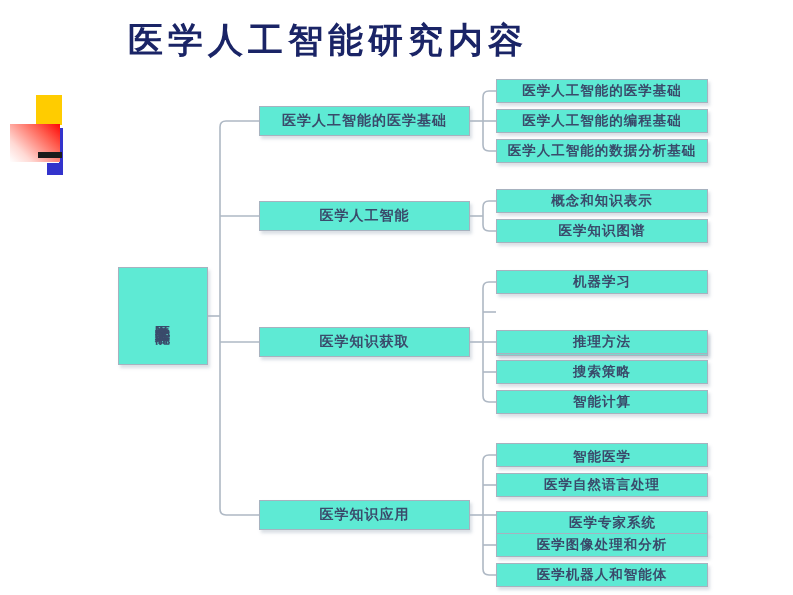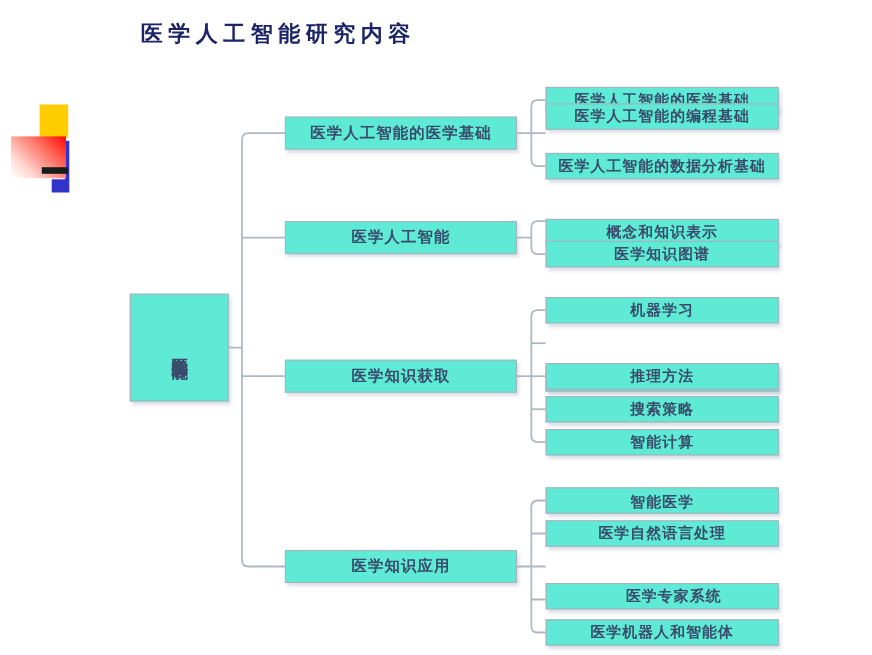--- a/index.html
+++ b/index.html
@@ -15,21 +15,21 @@
   html,body{background:#fff;}
   body{font-family:"Liberation Sans","DejaVu Sans",sans-serif;}
   .slide{
     position:relative;
     width:793px;height:595px;
     background:#fff;
     overflow:hidden;
   }
   .title{
     position:absolute;left:128px;top:17px;
-    font-size:20px;font-weight:bold;
+    font-size:35px;font-weight:bold;
     letter-spacing:5px;
     color:var(--title);
     white-space:nowrap;
     text-align:right;
   }
   
   .decor{position:absolute;}
   .decor-yellow{left:36px;top:95px;width:26px;height:30px;background:var(--accent-yellow);}
   .decor-blue-bar{left:59px;top:128px;width:4px;height:36px;background:var(--accent-blue);}
   .decor-blue-square{left:47px;top:163px;width:16px;height:12px;background:var(--accent-blue);}
@@ -132,28 +132,28 @@
   <div class="node branch" style="top:327px;">
     <span>医学知识获取</span>
   </div>
   <div class="node branch" style="top:500px;">
     <span>医学知识应用</span>
   </div>
 
   <div class="node leaf" style="top:79px;">
     <span>医学人工智能的医学基础</span>
   </div>
-  <div class="node leaf" style="top:94px;">
+  <div class="node leaf" style="top:109px;">
     <span>医学人工智能的编程基础</span>
   </div>
   <div class="node leaf" style="top:139px;">
     <span>医学人工智能的数据分析基础</span>
   </div>
 
-  <div class="node leaf" style="top:199px;">
+  <div class="node leaf" style="top:189px;">
     <span>概念和知识表示</span>
   </div>
   <div class="node leaf" style="top:219px;">
     <span>医学知识图谱</span>
   </div>
 
   <div class="node leaf" style="top:270px;">
     <span>机器学习</span>
   </div>
   <div class="node leaf" style="top:300px;margin-top:32px;">
@@ -168,20 +168,23 @@
   <div class="node leaf" style="top:390px;">
     <span>智能计算</span>
   </div>
 
   <div class="node leaf" style="top:443px;align-items:flex-end;">
     <span>智能医学</span>
   </div>
   <div class="node leaf" style="top:473px;">
     <span>医学自然语言处理</span>
   </div>
-  <div class="node leaf" style="top:530px;padding-left:21px;">
+  <div class="node leaf" style="top:511px;padding-left:21px;">
     <span>医学专家系统</span>
+  </div>
+  <div class="node leaf" style="top:533px;">
+    <span>医学图像处理和分析</span>
   </div>
   <div class="node leaf" style="top:563px;">
     <span>医学机器人和智能体</span>
   </div>
 
 </div>
 
 </body></html>

